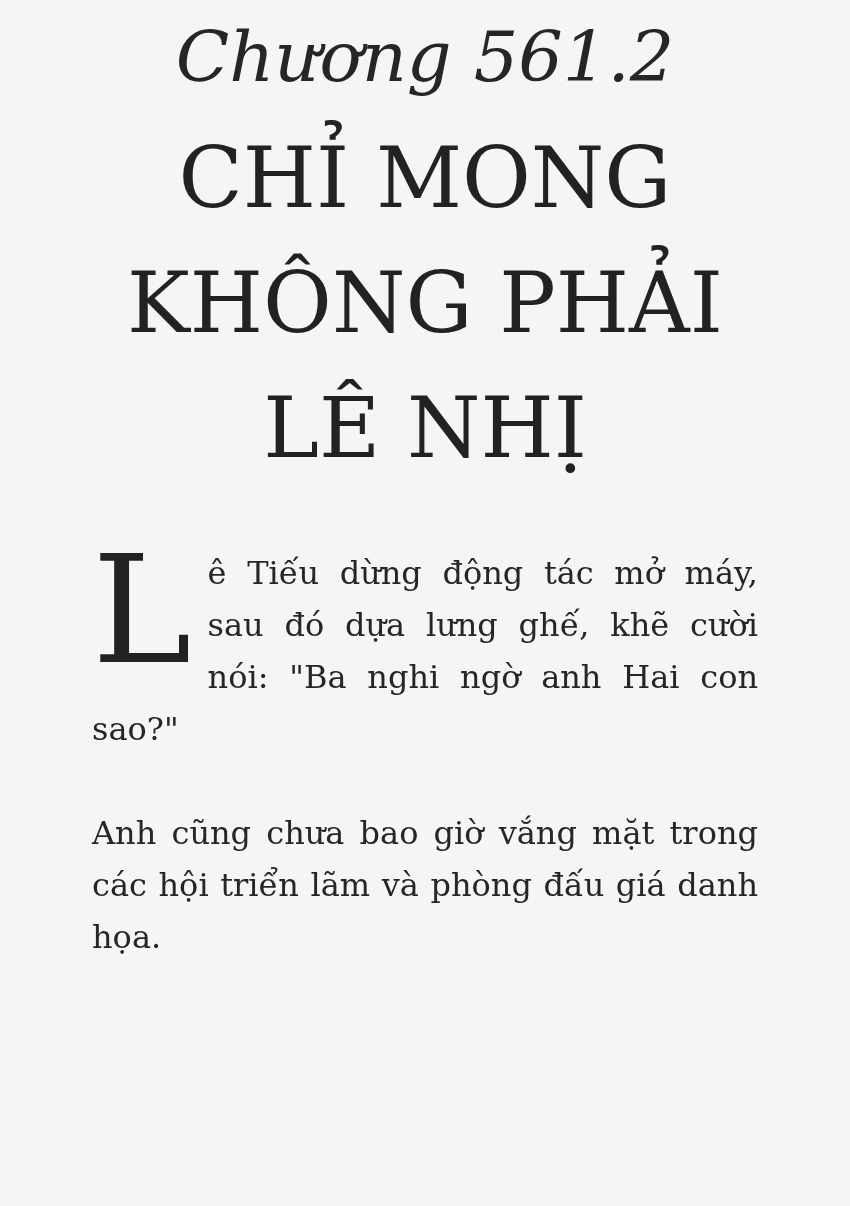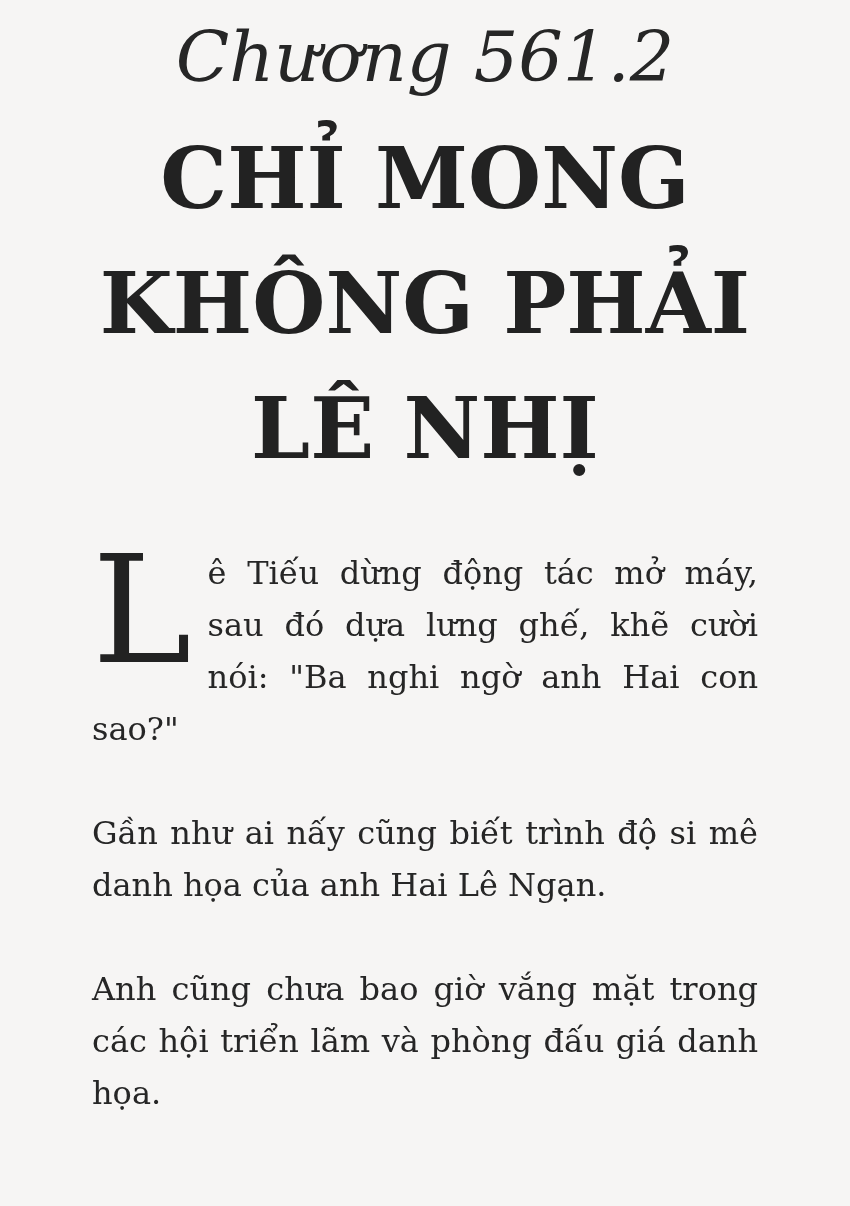--- a/index.html
+++ b/index.html
@@ -26,21 +26,21 @@
   }
   .chapter-number {
     font-style: italic;
     font-weight: normal;
     font-size: 70px;
     line-height: 1.25;
     margin: 0;
     color: #262626;
   }
   .chapter-title {
-    font-weight: bold;
+    font-weight: normal;
     font-size: 84px;
     line-height: 125px;
     margin: 14px 0 0 0;
     color: #222222;
   }
   .chapter-body {
     margin-top: 56px;
     font-size: 32px;
     line-height: 52px;
     text-align: justify;
@@ -67,17 +67,16 @@
 
   <header class="chapter-header">
     <div class="chapter-number">Chương 561.2</div>
     <h1 class="chapter-title">CHỈ MONG KHÔNG PHẢI LÊ NHỊ</h1>
   </header>
 
   <article class="chapter-body">
     <p>
       <span class="dropcap">L</span><span>ê Tiếu dừng động tác mở máy, sau đó dựa lưng ghế, khẽ cười nói: "Ba nghi ngờ anh Hai con sao?"</span>
     </p>
-    <p>Gần như ai nấy cũng biết trình độ si mê danh họa của anh Hai Lê Ngạn.</p>
     <p>Anh cũng chưa bao giờ vắng mặt trong các hội triển lãm và phòng đấu giá danh họa.</p>
   </article>
 
 </div>
 
 </body></html>

